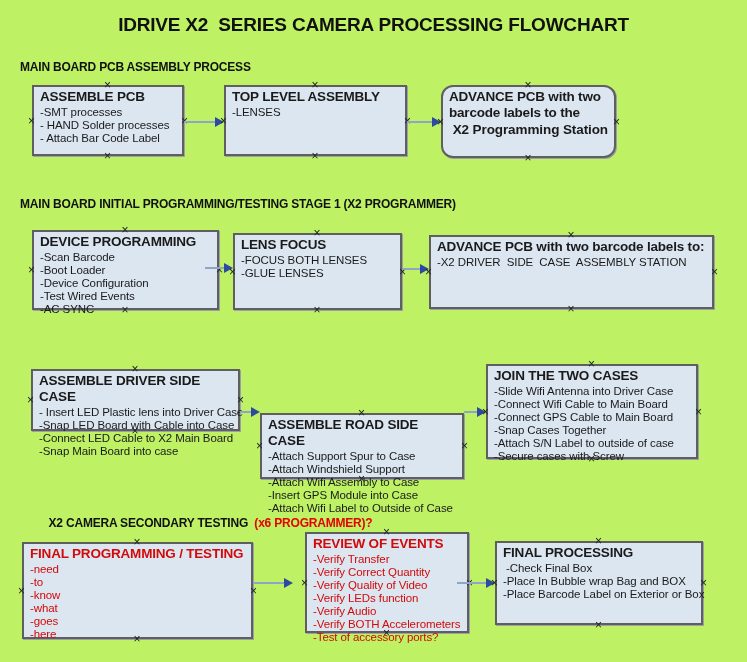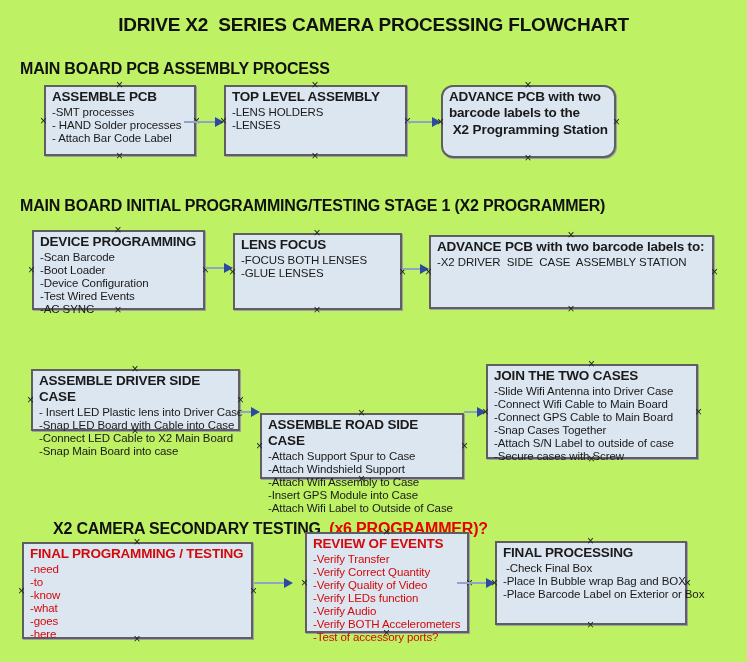--- a/index.html
+++ b/index.html
@@ -5,21 +5,21 @@
   html,body{margin:0;padding:0;background:#fff;}
   .canvas{
     position:relative;width:747px;height:662px;background:#bef264;
     font-family:"Liberation Sans",sans-serif;overflow:hidden;
   }
   .page-title{
     position:absolute;left:0;right:0;top:14px;text-align:center;
     font-size:19px;font-weight:bold;color:#111;white-space:pre;letter-spacing:-0.2px;
   }
   .section-heading{
-    position:absolute;font-size:16px;font-weight:bold;color:#111;white-space:pre;letter-spacing:-0.2px;
+    position:absolute;font-size:12px;font-weight:bold;color:#111;white-space:pre;letter-spacing:-0.2px;
   }
   .section-heading .red-part{color:#e80000;}
   .flow-box{
     position:absolute;background:#dce6f1;border:2px solid #5f5f5f;
     padding:2px 5px 2px 6px;box-sizing:border-box;color:#1a1a1a;
     box-shadow:1px 1px 0 #9aa0a8;
   }
   .box-title{
     font-size:13.5px;font-weight:bold;line-height:16px;white-space:pre-line;letter-spacing:-0.2px;
   }
@@ -52,42 +52,41 @@
 </style>
 </head>
 <body>
 
 <div class="canvas">
 
   <div class="page-title">IDRIVE X2  SERIES CAMERA PROCESSING FLOWCHART</div>
 
   <div class="section-heading" style="left:20px;top:60px;">MAIN BOARD PCB ASSEMBLY PROCESS</div>
 
-  <div class="flow-box" style="left:32px;top:85px;width:152px;height:71px;margin-left:12px;">
+  <div class="flow-box" style="left:32px;top:85px;width:152px;height:71px;">
     <span class="handle hl"></span>
     <span class="handle hr"></span>
     <div class="box-title">ASSEMBLE PCB</div>
     <div class="box-lines">
         <div class="box-line">-SMT processes</div>
         <div class="box-line">- HAND Solder processes</div>
         <div class="box-line">- Attach Bar Code Label</div>
       </div>
   </div>
 
   <div class="arrow" style="left:184px;top:117px;width:40px;">
       <div class="line"></div>
       <div class="head"></div>
     </div>
 
   <div class="flow-box" style="left:224px;top:85px;width:183px;height:71px;">
     <span class="handle hl"></span>
     <span class="handle hr"></span>
     <div class="box-title">TOP LEVEL ASSEMBLY</div>
     <div class="box-lines">
-        <div class="box-line">-LENS HOLDERS</div>
         <div class="box-line">-LENSES</div>
       </div>
   </div>
 
   <div class="arrow" style="left:407px;top:117px;width:34px;">
       <div class="line"></div>
       <div class="head"></div>
     </div>
 
   <div class="flow-box bold-lines" style="left:441px;top:85px;width:175px;height:73px;border-radius:12px;">
@@ -95,21 +94,21 @@
     <span class="handle hr"></span>
     <div class="box-title">ADVANCE PCB with two
 barcode labels to the</div>
     <div class="box-lines">
         <div class="box-line"> X2 Programming Station</div>
       </div>
   </div>
 
   <div class="section-heading" style="left:20px;top:197px;">MAIN BOARD INITIAL PROGRAMMING/TESTING STAGE 1 (X2 PROGRAMMER)</div>
 
-  <div class="flow-box" style="left:32px;top:230px;width:173px;height:80px;">
+  <div class="flow-box" style="left:32px;top:230px;width:187px;height:80px;">
     <span class="handle hl"></span>
     <span class="handle hr"></span>
     <div class="box-title">DEVICE PROGRAMMING</div>
     <div class="box-lines">
         <div class="box-line">-Scan Barcode</div>
         <div class="box-line">-Boot Loader</div>
         <div class="box-line">-Device Configuration</div>
         <div class="box-line">-Test Wired Events</div>
         <div class="box-line">-AC SYNC</div>
       </div>
@@ -230,21 +229,21 @@
         <div class="box-line">-Verify BOTH Accelerometers</div>
         <div class="box-line">-Test of accessory ports?</div>
       </div>
   </div>
 
   <div class="arrow" style="left:457px;top:578px;width:38px;">
       <div class="line"></div>
       <div class="head"></div>
     </div>
 
-  <div class="flow-box" style="left:495px;top:541px;width:192px;height:84px;">
+  <div class="flow-box" style="left:495px;top:541px;width:208px;height:84px;">
     <span class="handle hl"></span>
     <span class="handle hr"></span>
     <div class="box-title">FINAL PROCESSING</div>
     <div class="box-lines">
         <div class="box-line"> -Check Final Box</div>
         <div class="box-line">-Place In Bubble wrap Bag and BOX</div>
         <div class="box-line">-Place Barcode Label on Exterior or Box</div>
       </div>
   </div>
 

